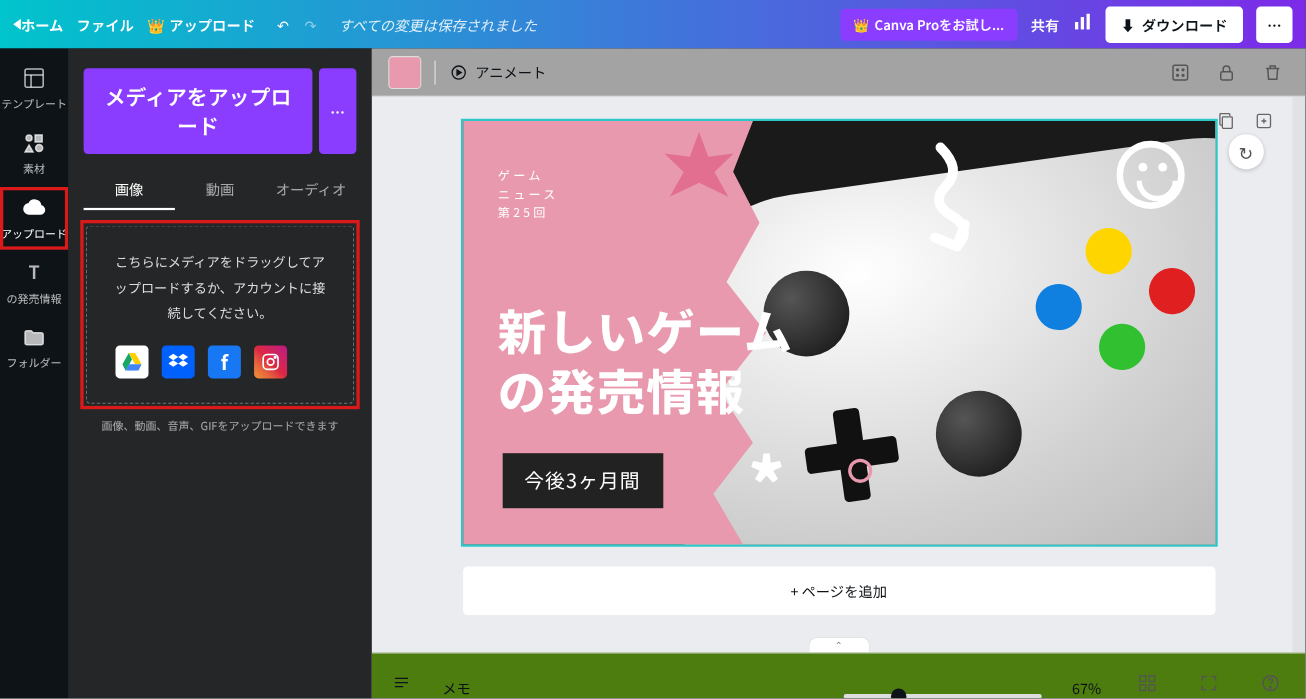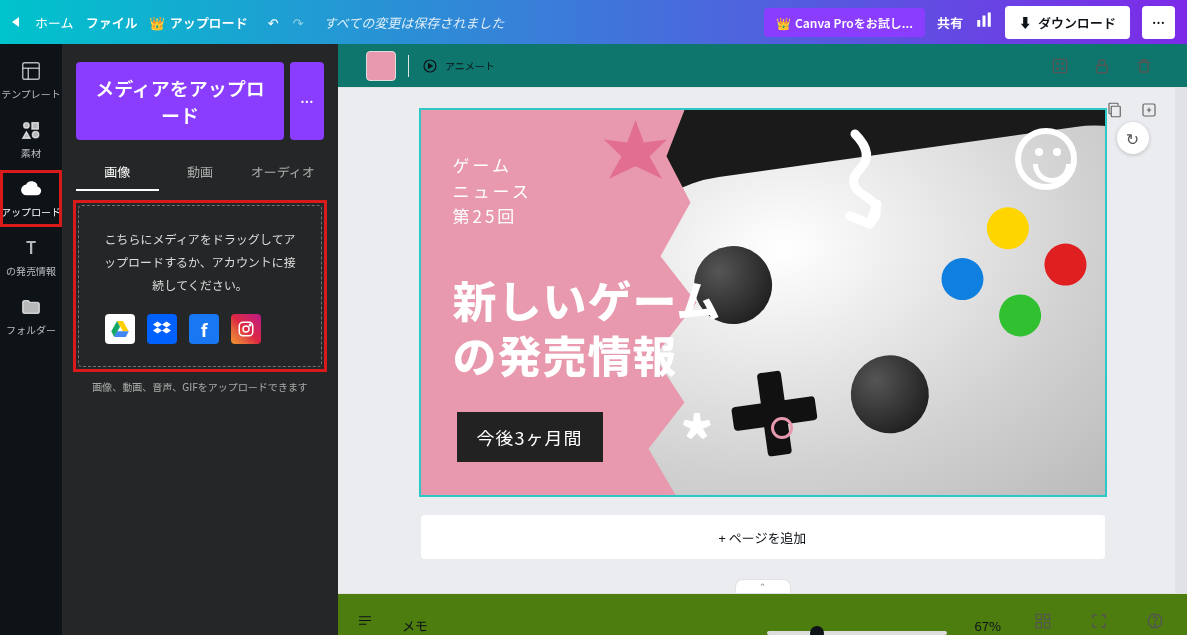--- a/index.html
+++ b/index.html
@@ -1,18 +1,18 @@
 <!DOCTYPE html>
 <html><head>
 <meta charset="utf-8">
 <style>
 *{margin:0;padding:0;box-sizing:border-box;font-family:"Noto Sans JP","Hiragino Sans",sans-serif}
 body{width:1187px;height:635px;overflow:hidden;background:#0e1318;display:flex;flex-direction:column}
 .topbar{height:44px;background:linear-gradient(90deg,#00c4cc 0%,#7d2ae8 100%);display:flex;align-items:center;padding:0 12px;gap:12px;color:#fff;font-size:13px}
-.topbar .home-btn{display:flex;align-items:center;gap:16px;font-weight:400}
+.topbar .home-btn{display:flex;align-items:center;gap:0;font-weight:700}
 .topbar .file-btn{font-weight:600}
 .topbar .resize-btn{display:flex;align-items:center;gap:4px;font-weight:600}
 .crown{color:#ffd700}
 .topbar .undo-redo{display:flex;gap:14px;margin-left:8px}
 .topbar .save-status{font-style:italic;opacity:.85;margin-left:8px}
 .topbar .doc-title{font-style:italic;opacity:.85}
 .topbar .spacer{flex:1}
 .topbar .pro-btn{background:#8b3dff;padding:6px 12px;border-radius:4px;font-weight:600;font-size:12px;display:flex;align-items:center;gap:4px}
 .topbar .share-btn{font-weight:600}
 .topbar .dl-btn{background:#fff;color:#0e1318;padding:7px 14px;border-radius:4px;font-weight:600;display:flex;align-items:center;gap:6px}
@@ -35,21 +35,21 @@
 .dropzone{border:1px dashed rgba(255,255,255,.35);border-radius:4px;padding:22px 20px 22px;text-align:center;font-size:12px;line-height:1.9;color:#ddd}
 .accounts{display:flex;flex-wrap:wrap;gap:12px;margin-top:18px;justify-content:flex-start;padding-left:6px}
 .acct{width:30px;height:30px;border-radius:4px;display:flex;align-items:center;justify-content:center;font-size:18px}
 .gdrive{background:#fff}
 .dropbox{background:#0061ff;color:#fff}
 .facebook{background:#1877f2;color:#fff;font-weight:700}
 .instagram{background:linear-gradient(45deg,#f09433,#e6683c,#dc2743,#cc2366,#bc1888)}
 .hint{margin-top:10px;text-align:center;font-size:10px;color:rgba(255,255,255,.6)}
 .panel-collapse{position:absolute;right:-14px;top:50%;transform:translateY(-50%);width:14px;height:60px;background:#252627;border-radius:0 6px 6px 0;display:flex;align-items:center;justify-content:center;color:#999;font-size:10px;cursor:pointer}
 .canvas-area{flex:1;background:#ebecf0;display:flex;flex-direction:column;overflow:hidden;position:relative}
-.canvas-toolbar{height:44px;background:#0f766e;border-bottom:1px solid #e3e3e3;display:flex;align-items:center;padding:0 28px;gap:12px;font-size:10px;color:#0e1318}
+.canvas-toolbar{height:44px;background:#a3a3a3;border-bottom:1px solid #e3e3e3;display:flex;align-items:center;padding:0 15px;gap:12px;font-size:13px;color:#0e1318}
 .color-swatch{width:30px;height:30px;background:#e899ae;border-radius:4px;border:1px solid #ddd}
 .divider{width:1px;height:22px;background:#e3e3e3}
 .animate-btn{display:flex;align-items:center;gap:6px;cursor:pointer}
 .canvas-toolbar .spacer{flex:1}
 .tb-icon{width:30px;height:30px;border-radius:4px;display:flex;align-items:center;justify-content:center;cursor:pointer;color:#555}
 .scroll-area{flex:1;overflow:auto;position:relative}
 .page-controls{position:absolute;right:24px;top:8px;display:flex;gap:6px}
 .page-ctrl{width:28px;height:28px;border-radius:4px;display:flex;align-items:center;justify-content:center;color:#666;cursor:pointer}
 .page-stage{margin:22px auto 0;width:684px}
 .page{width:684px;height:385px;background:#1a1a1a;position:relative;overflow:hidden;outline:2px solid #2cc8c8}
@@ -69,21 +69,21 @@
 .btn-x{right:252px;top:114px;background:#1080e0}
 .btn-b{right:148px;top:114px;background:#e02020}
 .btn-a{right:200px;top:158px;background:#30c030}
 .smiley{position:absolute;right:28px;top:18px;width:62px;height:62px;border:6px solid #fff;border-radius:50%}
 .smiley::before{content:"";position:absolute;left:14px;top:14px;width:8px;height:8px;background:#fff;border-radius:50%;box-shadow:18px 0 0 #fff}
 .smiley::after{content:"";position:absolute;left:12px;top:30px;width:28px;height:14px;border:5px solid #fff;border-top:none;border-radius:0 0 20px 20px}
 .squiggle{position:absolute;right:140px;top:14px;width:130px}
 .asterisk{position:absolute;left:260px;bottom:14px;color:#fff;font-size:62px;font-weight:900}
 .dot-ring{position:absolute;left:350px;bottom:56px;width:22px;height:22px;border:3px solid #e899ae;border-radius:50%}
 .paint-splat{position:absolute;left:180px;top:10px;width:70px;height:70px;background:#e26f8f;clip-path:polygon(50% 0,62% 32%,95% 28%,70% 52%,88% 84%,50% 66%,12% 84%,30% 52%,5% 28%,38% 32%)}
-.canvas-text{position:absolute;left:32px;top:42px;color:#fff;font-size:17px;line-height:1.5;letter-spacing:3px}
+.canvas-text{position:absolute;left:32px;top:42px;color:#fff;font-size:11px;line-height:1.5;letter-spacing:3px}
 .canvas-title{position:absolute;left:32px;top:162px;color:#fff;font-size:44px;font-weight:800;line-height:1.25;letter-spacing:1px}
 .canvas-badge{position:absolute;left:36px;top:302px;background:#222;color:#fff;padding:12px 20px;font-size:18px;letter-spacing:1px}
 .add-page{margin:20px auto 30px;width:684px;height:44px;background:#fff;border:none;border-radius:4px;font-size:13px;color:#0e1318;cursor:pointer}
 .bottombar{height:42px;background:#4d7c0f;border-top:1px solid #e3e3e3;display:flex;align-items:flex-end;padding:0 18px;gap:28px;font-size:13px;color:#0e1318}
 .bottombar .spacer{flex:1}
 .zoom-slider{width:180px;height:4px;background:#ddd;border-radius:2px;position:relative}
 .zoom-slider::after{content:"";position:absolute;left:24%;top:-5px;width:14px;height:14px;background:#0e1318;border-radius:50%}
 .bb-icon{width:28px;height:28px;border-radius:4px;display:flex;align-items:center;justify-content:center;cursor:pointer;color:#555}
 .page-handle{position:absolute;left:50%;bottom:0;transform:translateX(-50%);width:56px;height:14px;background:#fff;border:1px solid #e3e3e3;border-bottom:none;border-radius:8px 8px 0 0;display:flex;align-items:center;justify-content:center;color:#888;font-size:9px}
 .scroll-y{position:absolute;right:0;top:44px;width:12px;height:calc(100% - 86px);background:rgba(0,0,0,.04)}

